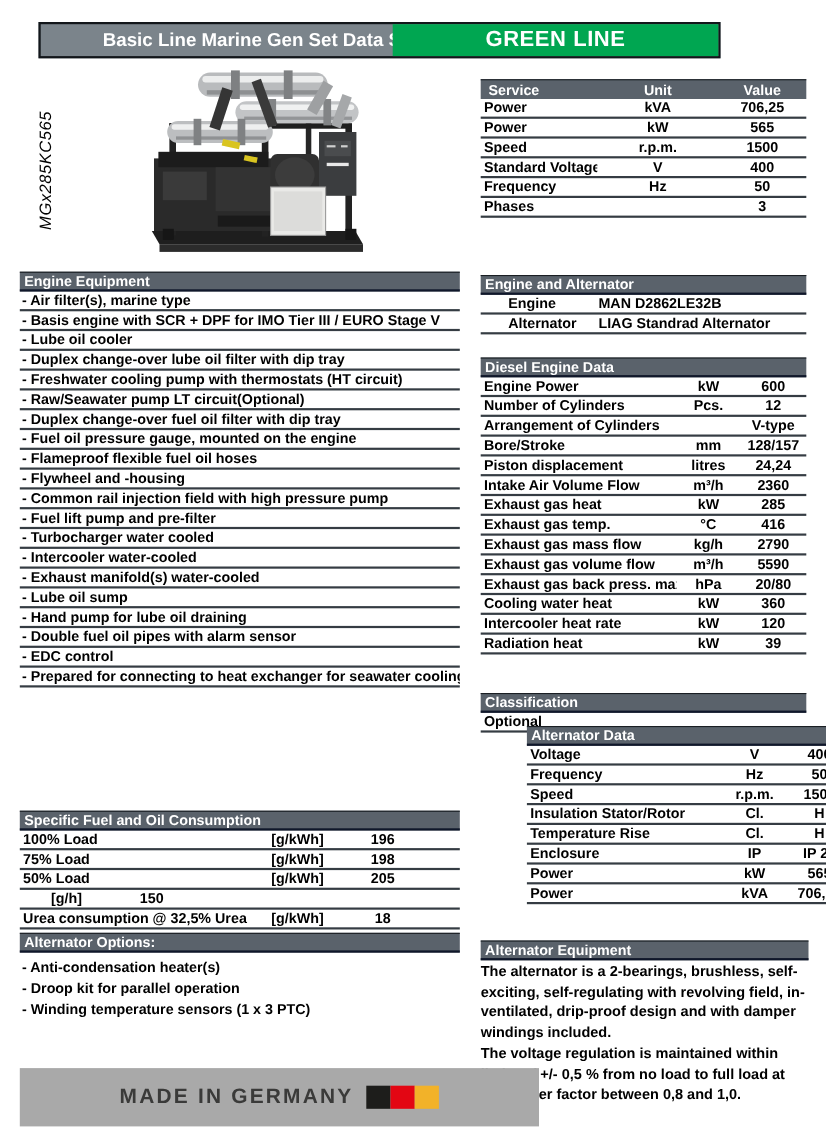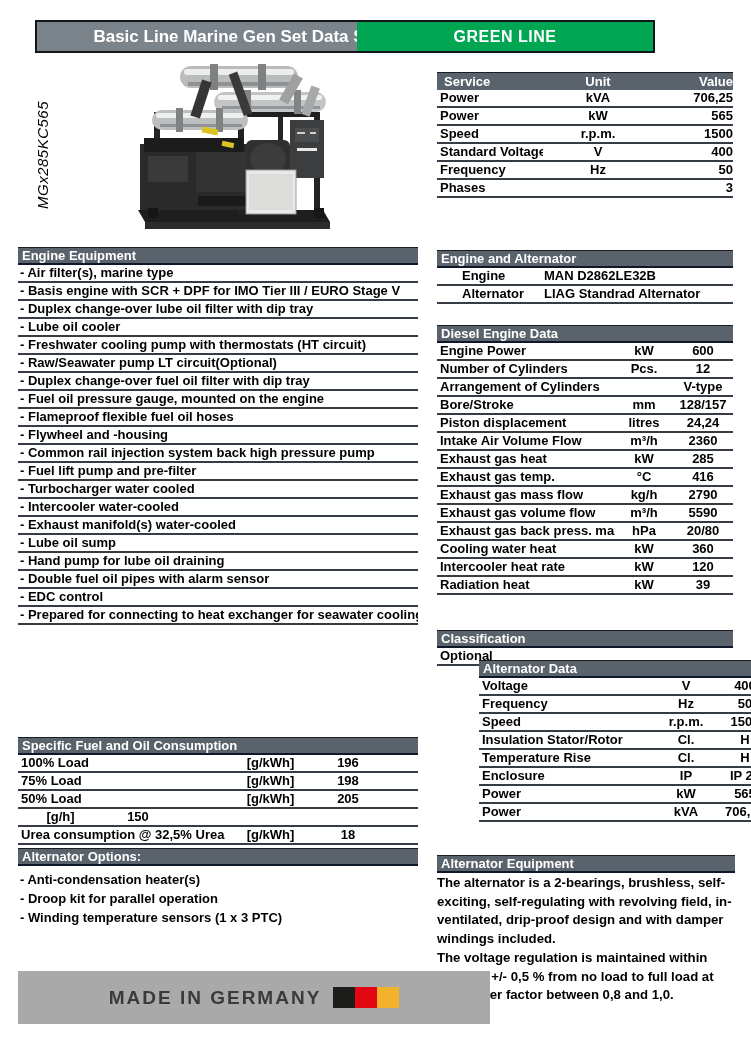--- a/index.html
+++ b/index.html
@@ -7,39 +7,39 @@
   .page { position:relative; width:751px; height:1041px; background:#fff; color:#000; overflow:hidden; }
 
   
   .titlebar { position:absolute; left:18px; top:20px; width:620px; height:33px;
     background:#7b848b; border:2px solid #12161a;margin-left:17px; }
   .titlebar .doc-title { position:absolute; left:0; top:0; width:419px; height:100%;
     display:flex; align-items:center; justify-content:center;
     color:#fff; font-weight:bold; font-size:17px; }
   .titlebar .green { position:absolute; right:0; top:0; width:296px; height:100%;
     background:#00a651; display:flex; align-items:center; justify-content:center;
-    color:#fff; font-weight:bold; font-size:16px; letter-spacing:0.5px; }
+    color:#fff; font-weight:bold; font-size:20px; letter-spacing:0.5px; }
 
   
   .section { position:absolute; }
   .sec-head { height:18px; line-height:16px; background:#5a626b; color:#fff;
     font-weight:bold; font-size:13px; padding-left:4px;
     border-top:1px solid #1a1e23; border-bottom:2px solid #0f172a; }
   .row { display:flex; height:18px; line-height:16px; border-bottom:2px solid #353c43;
     font-size:13px; font-weight:bold; overflow:hidden; align-items:center; }
   .cell { white-space:nowrap; overflow:hidden; }
   .c-label { flex:1; padding-left:3px; text-align:left; }
   .list-item { height:18px; line-height:16px; border-bottom:2px solid #353c43;
     font-size:13px; font-weight:bold; padding-left:2px; white-space:nowrap; overflow:hidden; }
   .plain .list-item { border-bottom:none; height:19px; padding-top:2px; }
 
   
   .service { left:437px; top:72px; width:296px; }
   .service .c-unit { width:110px; text-align:center; }
-  .service .c-value { width:80px; text-align:right; }
+  .service .c-value { width:80px; text-align:center; }
 
   .eng-alt { left:437px; top:250px; width:296px; }
   .eng-alt .c-label { flex:none; width:85px;margin-left:22px; }
   .eng-alt .c-value { flex:1; text-align:left; }
 
   .engdata { left:437px; top:325px; width:296px; }
   .engdata .c-unit, .altdata .c-unit { width:58px; text-align:center; }
   .engdata .c-value, .altdata .c-value { width:60px; text-align:center; }
 
   .classif { left:437px; top:630px; width:296px; }
@@ -184,29 +184,29 @@
           <div class="cell c-value">3</div>
         </div>
       </div>
   </div>
 
   <div class="section equip">
     <div class="sec-head">Engine Equipment</div>
     <div>
         <div class="list-item">- Air filter(s), marine type</div>
         <div class="list-item">- Basis engine with SCR + DPF for IMO Tier III / EURO Stage V</div>
+        <div class="list-item">- Lube oil cooler</div>
         <div class="list-item">- Duplex change-over lube oil filter with dip tray</div>
-        <div class="list-item">- Lube oil cooler</div>
         <div class="list-item">- Freshwater cooling pump with thermostats (HT circuit)</div>
         <div class="list-item">- Raw/Seawater pump LT circuit(Optional)</div>
         <div class="list-item">- Duplex change-over fuel oil filter with dip tray</div>
         <div class="list-item">- Fuel oil pressure gauge, mounted on the engine</div>
         <div class="list-item">- Flameproof flexible fuel oil hoses</div>
         <div class="list-item">- Flywheel and -housing</div>
-        <div class="list-item">- Common rail injection system back high pressure pump</div>
+        <div class="list-item">- Common rail injection field with high pressure pump</div>
         <div class="list-item">- Fuel lift pump and pre-filter</div>
         <div class="list-item">- Turbocharger water cooled</div>
         <div class="list-item">- Intercooler water-cooled</div>
         <div class="list-item">- Exhaust manifold(s) water-cooled</div>
         <div class="list-item">- Lube oil sump</div>
         <div class="list-item">- Hand pump for lube oil draining</div>
         <div class="list-item">- Double fuel oil pipes with alarm sensor</div>
         <div class="list-item">- EDC control</div>
         <div class="list-item">- Prepared for connecting to heat exchanger for seawater cooling</div>
       </div>

